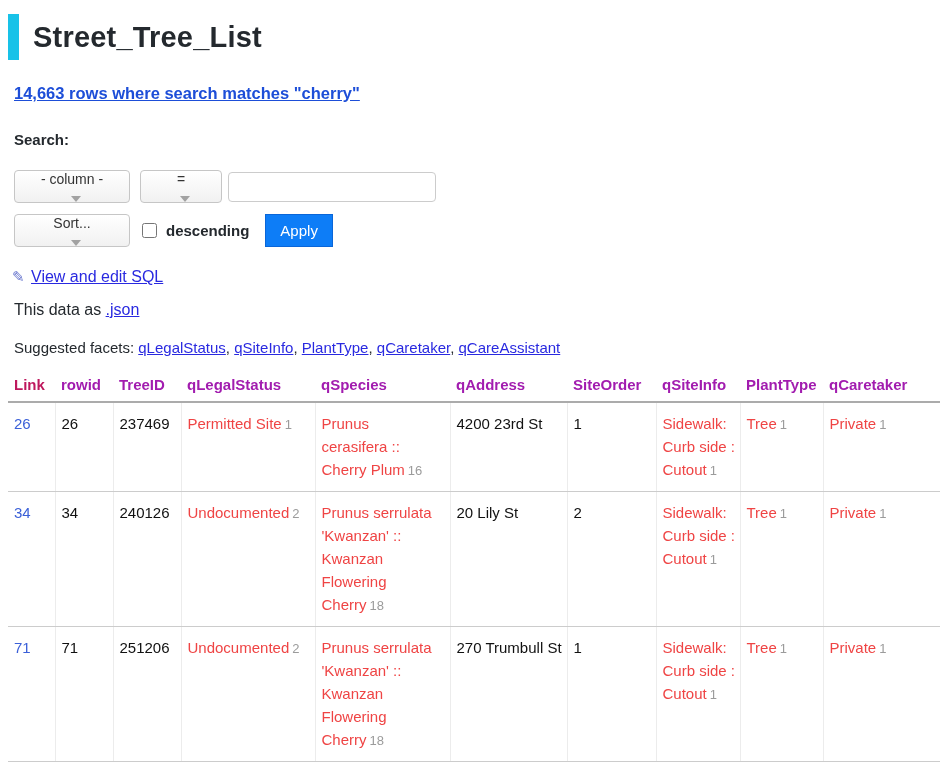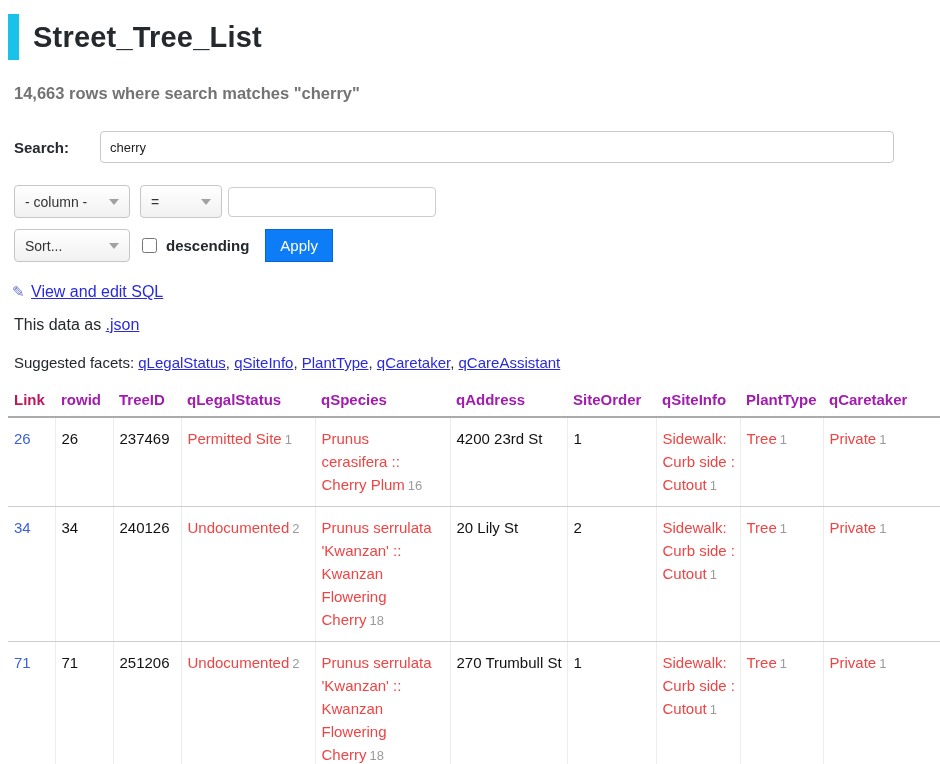--- a/index.html
+++ b/index.html
@@ -8,37 +8,37 @@
     width: 940px; height: 764px;
     overflow: hidden;
     background: #ffffff;
     font-family: "Liberation Sans", sans-serif;
     color: #24292e;
   }
   .page-header { display: flex; align-items: center; margin: 14px 0 0 8px; }
   .accent-bar { width: 11px; height: 46px; background: #18c2e8; margin-right: 14px; flex: 0 0 auto; }
   .page-title { font-size: 29px; font-weight: bold; margin: 0; color: #24292e; letter-spacing: .2px; }
 
-  .summary { margin: 24px 0 0 14px; font-size: 16.5px; font-weight: bold; color: #737373; }
+  .summary { margin: 24px 0 0 14px; font-size: 16.5px; font-weight: bold; color: #1d4ed8; text-decoration: underline; }
 
   .search-row { margin: 28px 0 0 14px; display: flex; align-items: center; }
   .search-label { font-size: 15px; font-weight: bold; width: 86px; flex: 0 0 auto; }
   .search-input {
     width: 794px; height: 32px;
     border: 1px solid #c9c9c9; border-radius: 4px;
     font-size: 13px; padding: 0 9px; color: #222;
     font-family: inherit; outline: none;
   }
 
   .filter-row { margin: 22px 0 0 14px; display: flex; align-items: center; }
   .fake-select {
     height: 33px; border: 1px solid #c6c6c6; border-radius: 4px;
     background: linear-gradient(#ffffff, #f1f1f1);
     display: flex; align-items: center; justify-content: space-between;
-    padding: 0 10px; font-size: 14px; color: #333; cursor: default;
+    padding: 0 10px; font-size: 14px; color: #333; cursor: default; flex-direction: column;
   }
   .w-col { width: 116px; }
   .w-op  { width: 82px; margin-left: 10px; }
   .caret {
     width: 0; height: 0; margin-left: 8px;
     border-left: 5px solid transparent; border-right: 5px solid transparent;
     border-top: 6px solid #a2a2a2;
   }
   .filter-value-input {
     width: 208px; height: 30px; margin-left: 6px;
@@ -98,21 +98,20 @@
 
 <header class="page-header">
   <span class="accent-bar"></span>
   <h1 class="page-title">Street_Tree_List</h1>
 </header>
 
 <p class="summary">14,663 rows where search matches "cherry"</p>
 
 <div class="search-row">
   <label class="search-label">Search:</label>
-  <input class="search-input" type="text" value="cherry" style="">
 </div>
 
 <div class="filter-row">
   <div class="fake-select w-col">
     <span>- column -</span>
     <span class="caret"></span>
   </div>
   <div class="fake-select w-op">
     <span>=</span>
     <span class="caret"></span>

